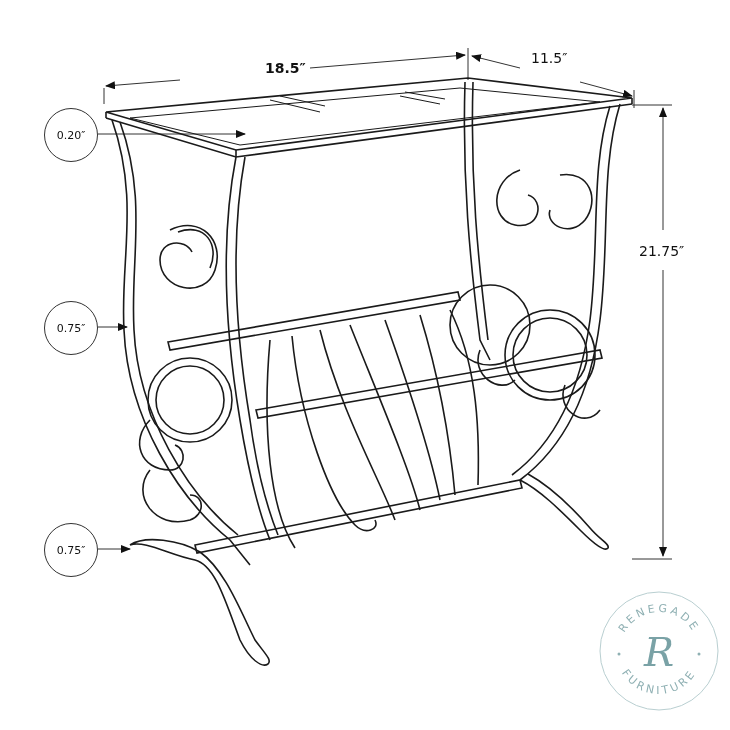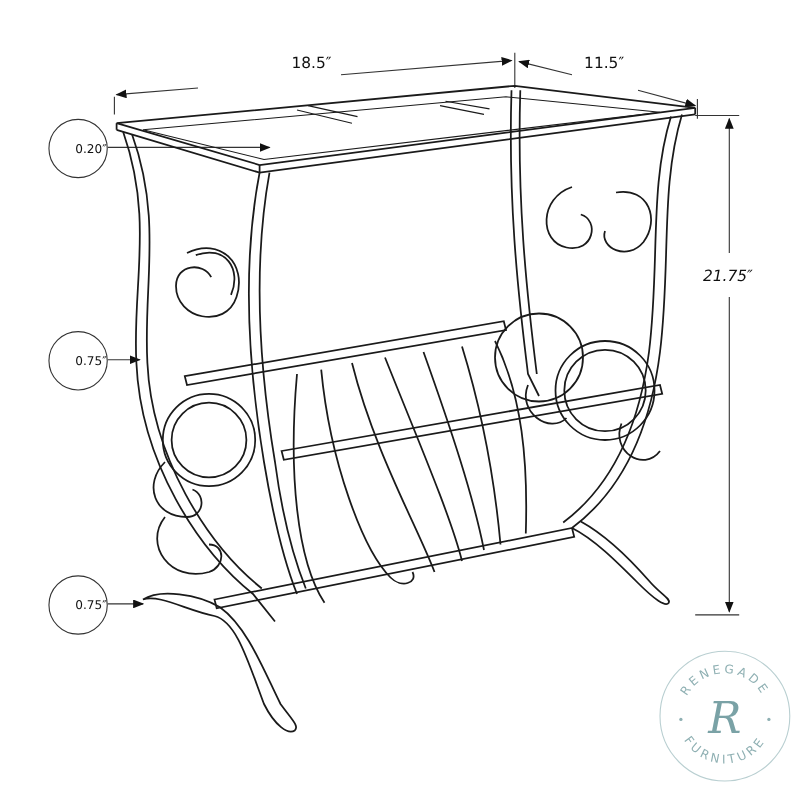--- a/index.html
+++ b/index.html
@@ -1,19 +1,19 @@
 <!DOCTYPE html>
 <html><head>
 <meta charset="utf-8">
 <style>
   html,body{margin:0;padding:0;background:#ffffff;}
   body{width:730px;height:730px;overflow:hidden;position:relative;font-family:"DejaVu Sans","Liberation Sans",sans-serif;}
   #stage{position:absolute;left:0;top:0;width:730px;height:730px;}
   .dim-label{position:absolute;font-size:14px;color:#111;background:#fff;padding:0 3px;line-height:16px;white-space:nowrap;}
-  .callout{position:absolute;width:52px;height:52px;border:1px solid #333;border-radius:50%;display:flex;align-items:center;justify-content:flex-end;font-size:11px;color:#111;background:#fff;}
+  .callout{position:absolute;width:52px;height:52px;border:1px solid #333;border-radius:50%;display:flex;align-items:center;justify-content:center;font-size:11px;color:#111;background:#fff;}
   .wm{position:absolute;left:598px;top:590px;width:122px;height:122px;}
 </style>
 </head>
 <body>
 
 <div id="stage">
 
   <svg width="730" height="730" viewBox="0 0 730 730" style="position:absolute;left:0;top:0">
     <defs>
       <marker id="arr" markerWidth="10" markerHeight="8" refX="9" refY="4" orient="auto">
@@ -99,23 +99,23 @@
       <path d="M480,350 C470,375 500,395 515,380"></path>
       <path d="M565,385 C555,410 585,430 600,410"></path>
     </g>
 
     <g stroke="#1a1a1a" stroke-width="1.6" fill="none">
       <path d="M130,545 C145,540 170,555 195,560 C215,565 225,600 240,640 C250,660 262,668 268,664 C272,660 266,655 255,640 C240,610 225,570 200,552 C180,540 145,535 130,545 Z"></path>
       <path d="M520,480 C540,490 560,510 580,530 C595,545 605,552 608,548 C610,544 600,540 590,528 C570,505 548,485 528,474"></path>
     </g>
   </svg>
 
-  <div class="dim-label" style="left:262px;top:50px;">18.5″</div>
+  <div class="dim-label" style="left:262px;top:60px;font-weight:bold;">18.5″</div>
   <div class="dim-label" style="left:528px;top:50px;">11.5″</div>
-  <div class="dim-label" style="left:636px;top:243px;font-style:italic;">21.75″</div>
+  <div class="dim-label" style="left:636px;top:243px;">21.75″</div>
 
   <div class="callout" style="left:44px;top:108px;">
     <span>0.20″</span>
   </div>
   <div class="callout" style="left:44px;top:301px;">
     <span>0.75″</span>
   </div>
   <div class="callout" style="left:44px;top:523px;">
     <span>0.75″</span>
   </div>

